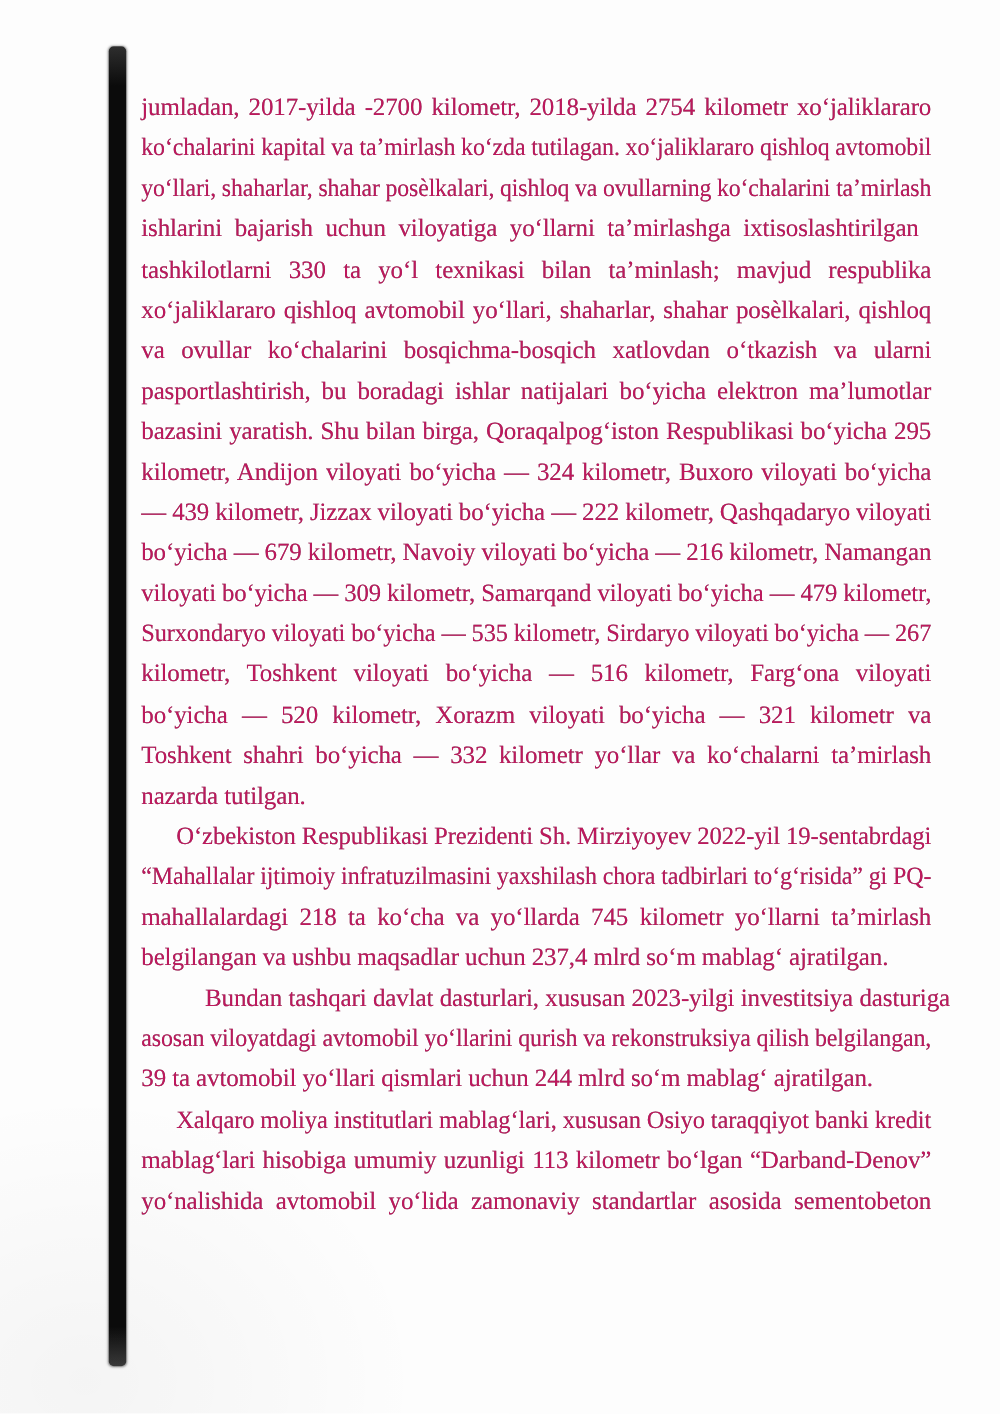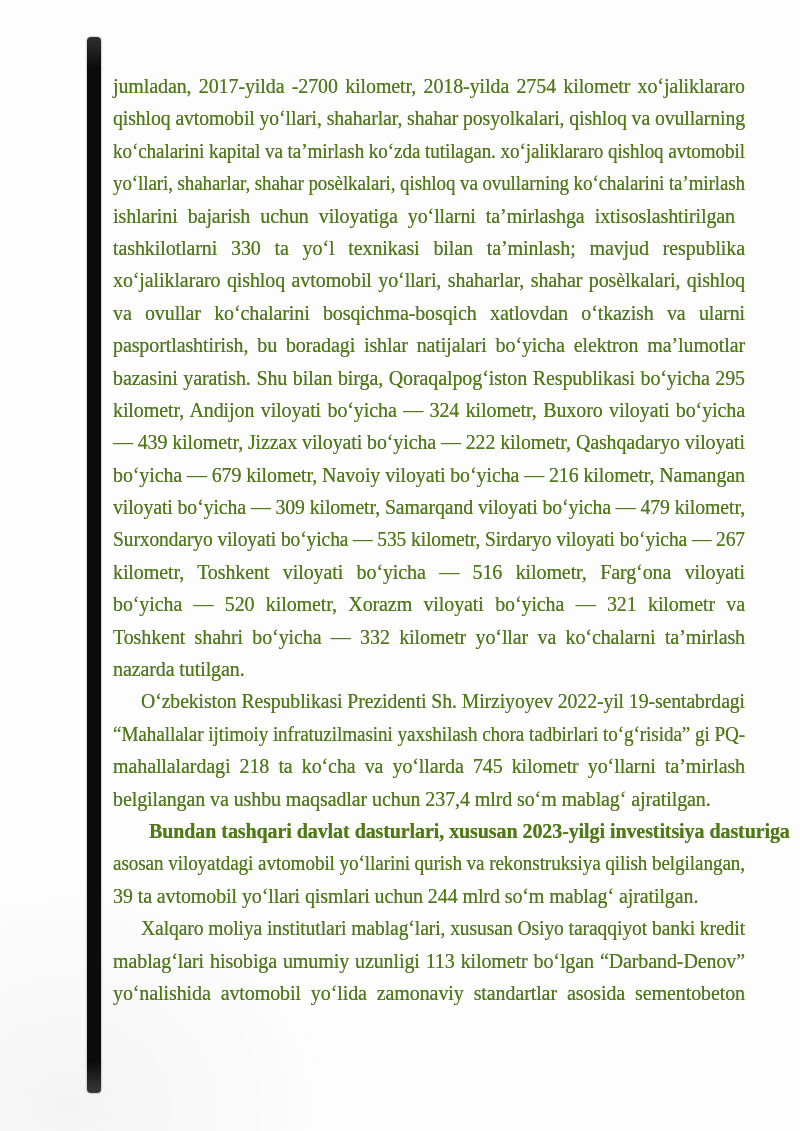--- a/index.html
+++ b/index.html
@@ -55,24 +55,23 @@
     transform-origin: 0 50%;
     
     text-shadow: 0 0 0.4px rgba(20,20,20,0.55);
   }
 </style>
 </head>
 <body>
 
 <div class="page">
   <div class="scan-edge"></div>
-  <div class="text-block" style="color: #4d7c0f;">
+  <div class="text-block" style="color: #be185d;">
       <div class="paragraph">
         <div class="line"><span class="line-text" style="word-spacing: 2.37723px;">jumladan, 2017-yilda -2700 kilometr, 2018-yilda 2754 kilometr xoʻjaliklararo</span></div>
-        <div class="line"><span class="line-text" style="transform: scaleX(0.988731);">qishloq avtomobil yoʻllari, shaharlar, shahar posyolkalari, qishloq va ovullarning</span></div>
         <div class="line"><span class="line-text" style="transform: scaleX(0.956489);">koʻchalarini kapital va ta’mirlash koʻzda tutilagan. xoʻjaliklararo qishloq avtomobil</span></div>
         <div class="line"><span class="line-text" style="transform: scaleX(0.949952);">yoʻllari, shaharlar, shahar posèlkalari, qishloq va ovullarning koʻchalarini ta’mirlash</span></div>
         <div class="line"><span class="line-text" style="word-spacing: 5.17188px;">ishlarini bajarish uchun viloyatiga yoʻllarni ta’mirlashga ixtisoslashtirilgan</span></div>
         <div class="line"><span class="line-text" style="word-spacing: 8.94141px;">tashkilotlarni 330 ta yoʻl texnikasi bilan ta’minlash; mavjud respublika</span></div>
         <div class="line"><span class="line-text" style="word-spacing: 1.58036px; text-align: center;">xoʻjaliklararo qishloq avtomobil yoʻllari, shaharlar, shahar posèlkalari, qishloq</span></div>
         <div class="line"><span class="line-text" style="word-spacing: 8.38616px;">va ovullar koʻchalarini bosqichma-bosqich xatlovdan oʻtkazish va ularni</span></div>
         <div class="line"><span class="line-text" style="word-spacing: 3.96429px;">pasportlashtirish, bu boradagi ishlar natijalari boʻyicha elektron ma’lumotlar</span></div>
         <div class="line"><span class="line-text" style="word-spacing: 0.730469px;">bazasini yaratish. Shu bilan birga, Qoraqalpogʻiston Respublikasi boʻyicha 295</span></div>
         <div class="line"><span class="line-text" style="word-spacing: 1.5625px; text-align: center;">kilometr, Andijon viloyati boʻyicha — 324 kilometr, Buxoro viloyati boʻyicha</span></div>
         <div class="line"><span class="line-text" style="transform: scaleX(0.996993);">— 439 kilometr, Jizzax viloyati boʻyicha — 222 kilometr, Qashqadaryo viloyati</span></div>
@@ -84,21 +83,21 @@
         <div class="line"><span class="line-text" style="word-spacing: 4.47917px;">Toshkent shahri boʻyicha — 332 kilometr yoʻllar va koʻchalarni ta’mirlash</span></div>
         <div class="line"><span class="line-text">nazarda tutilgan.</span></div>
       </div>
       <div class="paragraph">
         <div class="line" style="margin-left: 28px;"><span class="line-text" style="transform: scaleX(0.988822);">Oʻzbekiston Respublikasi Prezidenti Sh. Mirziyoyev 2022-yil 19-sentabrdagi</span></div>
         <div class="line"><span class="line-text" style="transform: scaleX(0.958892);">“Mahallalar ijtimoiy infratuzilmasini yaxshilash chora tadbirlari toʻgʻrisida” gi PQ-</span></div>
         <div class="line"><span class="line-text" style="word-spacing: 4.22569px;">mahallalardagi 218 ta koʻcha va yoʻllarda 745 kilometr yoʻllarni ta’mirlash</span></div>
         <div class="line"><span class="line-text">belgilangan va ushbu maqsadlar uchun 237,4 mlrd soʻm mablagʻ ajratilgan.</span></div>
       </div>
       <div class="paragraph">
-        <div class="line" style="margin-left: 36px; font-weight: bold;"><span class="line-text" style="word-spacing: 0.212054px;">Bundan tashqari davlat dasturlari, xususan 2023-yilgi investitsiya dasturiga</span></div>
+        <div class="line" style="margin-left: 51px;"><span class="line-text" style="word-spacing: 0.212054px;">Bundan tashqari davlat dasturlari, xususan 2023-yilgi investitsiya dasturiga</span></div>
         <div class="line"><span class="line-text" style="transform: scaleX(0.957825);">asosan viloyatdagi avtomobil yoʻllarini qurish va rekonstruksiya qilish belgilangan,</span></div>
         <div class="line"><span class="line-text">39 ta avtomobil yoʻllari qismlari uchun 244 mlrd soʻm mablagʻ ajratilgan.</span></div>
       </div>
       <div class="paragraph">
         <div class="line" style="margin-left: 28px;"><span class="line-text" style="transform: scaleX(0.980594);">Xalqaro moliya institutlari mablagʻlari, xususan Osiyo taraqqiyot banki kredit</span></div>
         <div class="line"><span class="line-text" style="word-spacing: 1.06027px;">mablagʻlari hisobiga umumiy uzunligi 113 kilometr boʻlgan “Darband-Denov”</span></div>
         <div class="line"><span class="line-text" style="word-spacing: 5.09375px;">yoʻnalishida avtomobil yoʻlida zamonaviy standartlar asosida sementobeton</span></div>
       </div>
     </div>
 </div>

